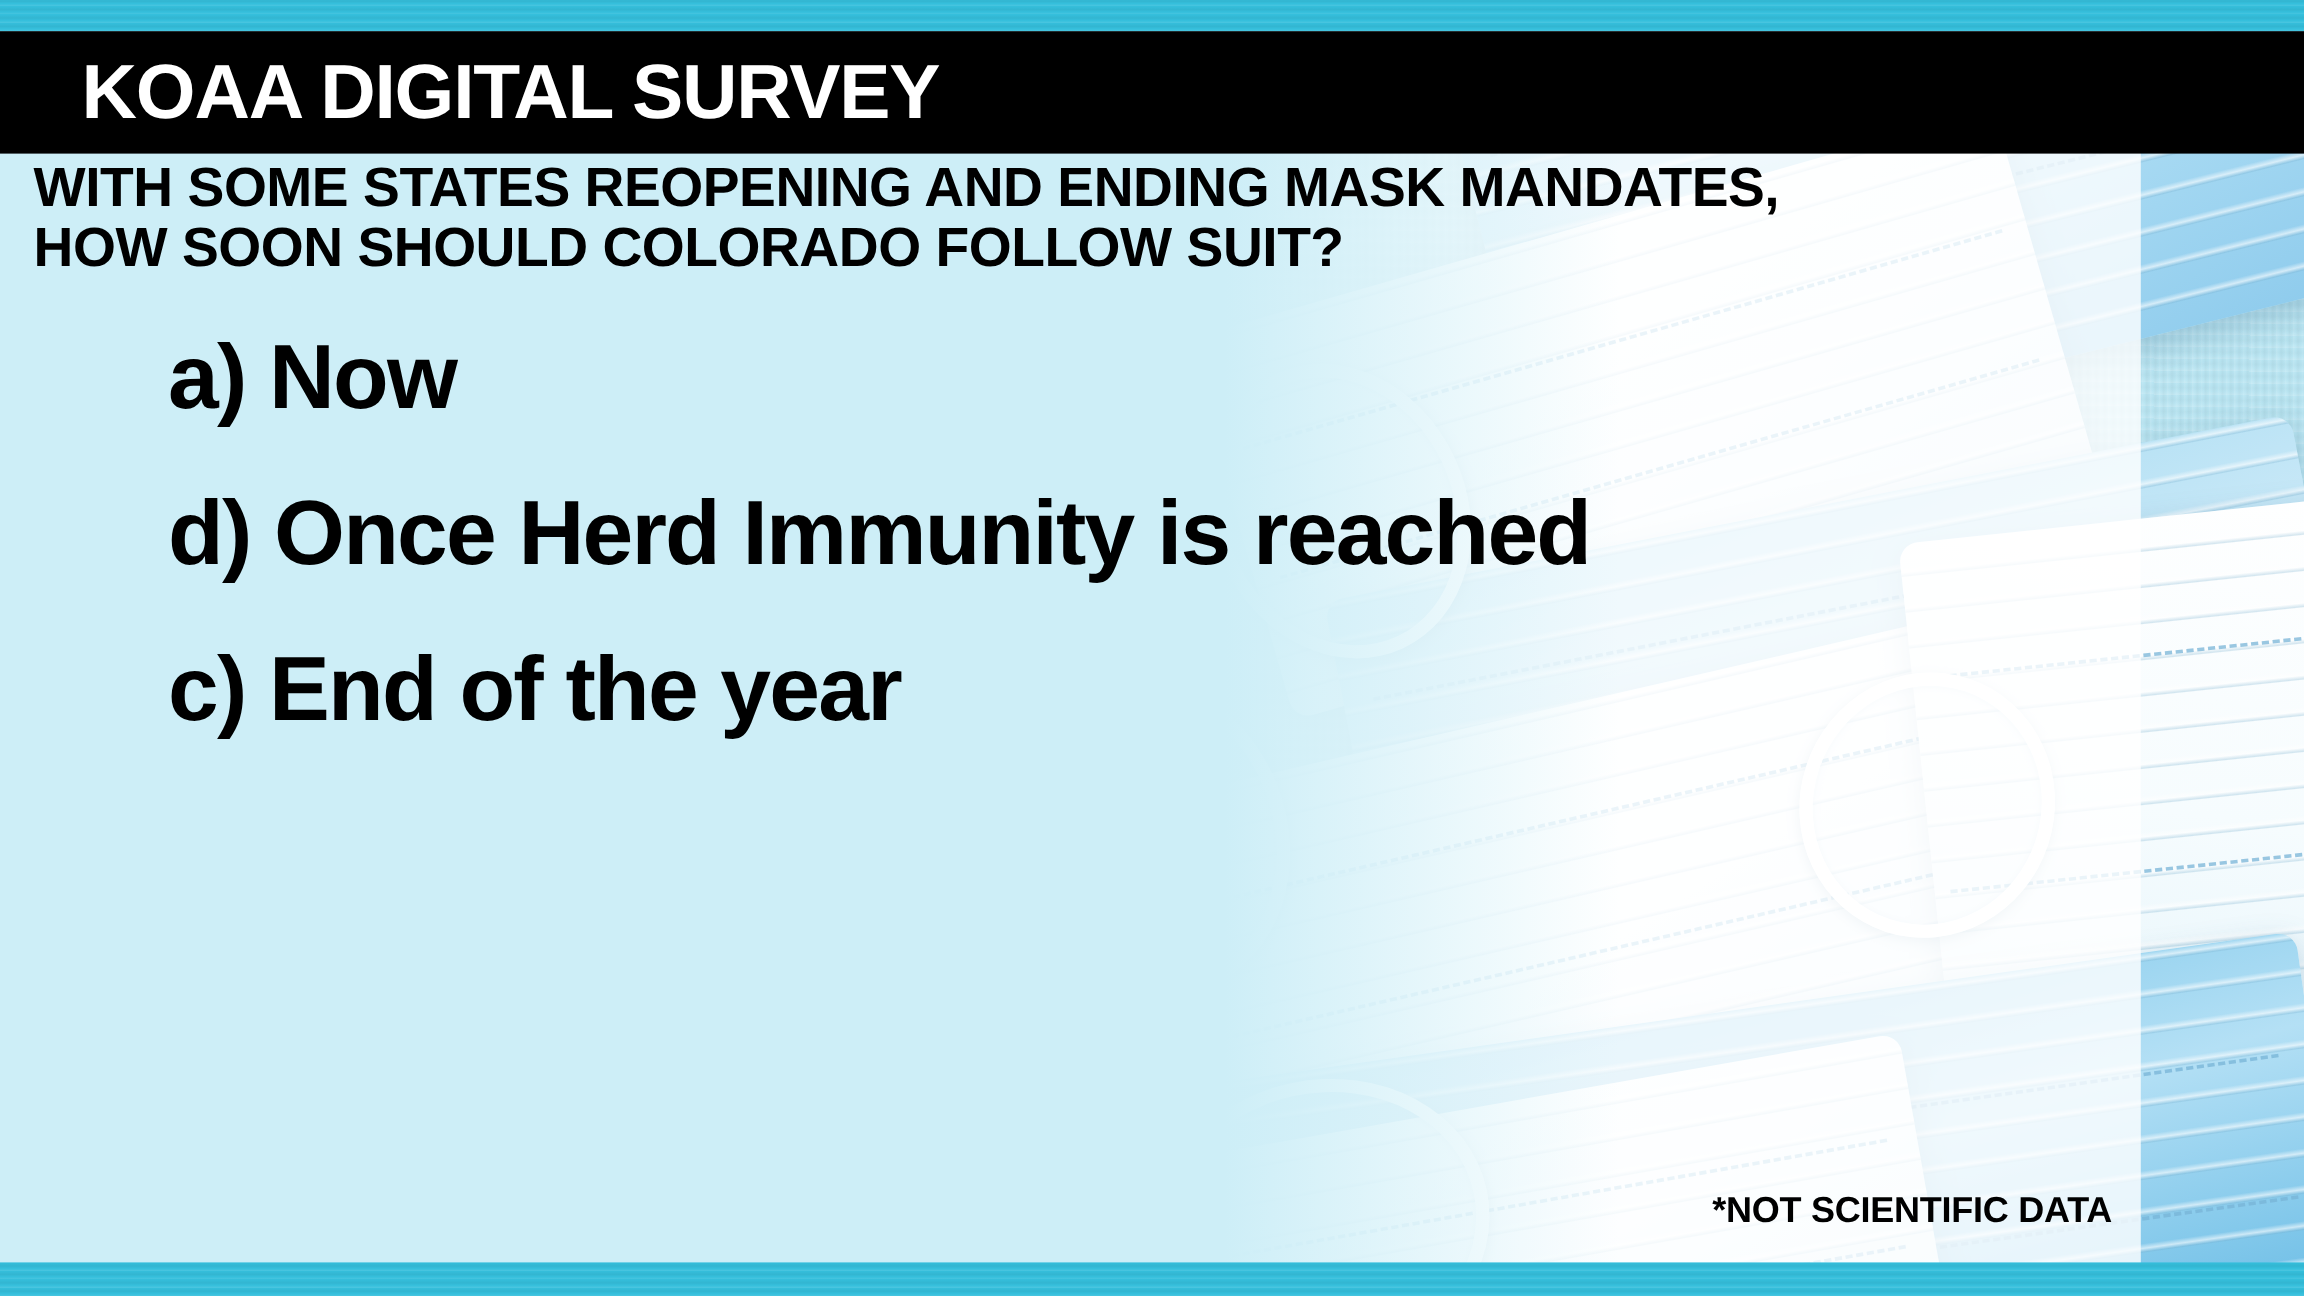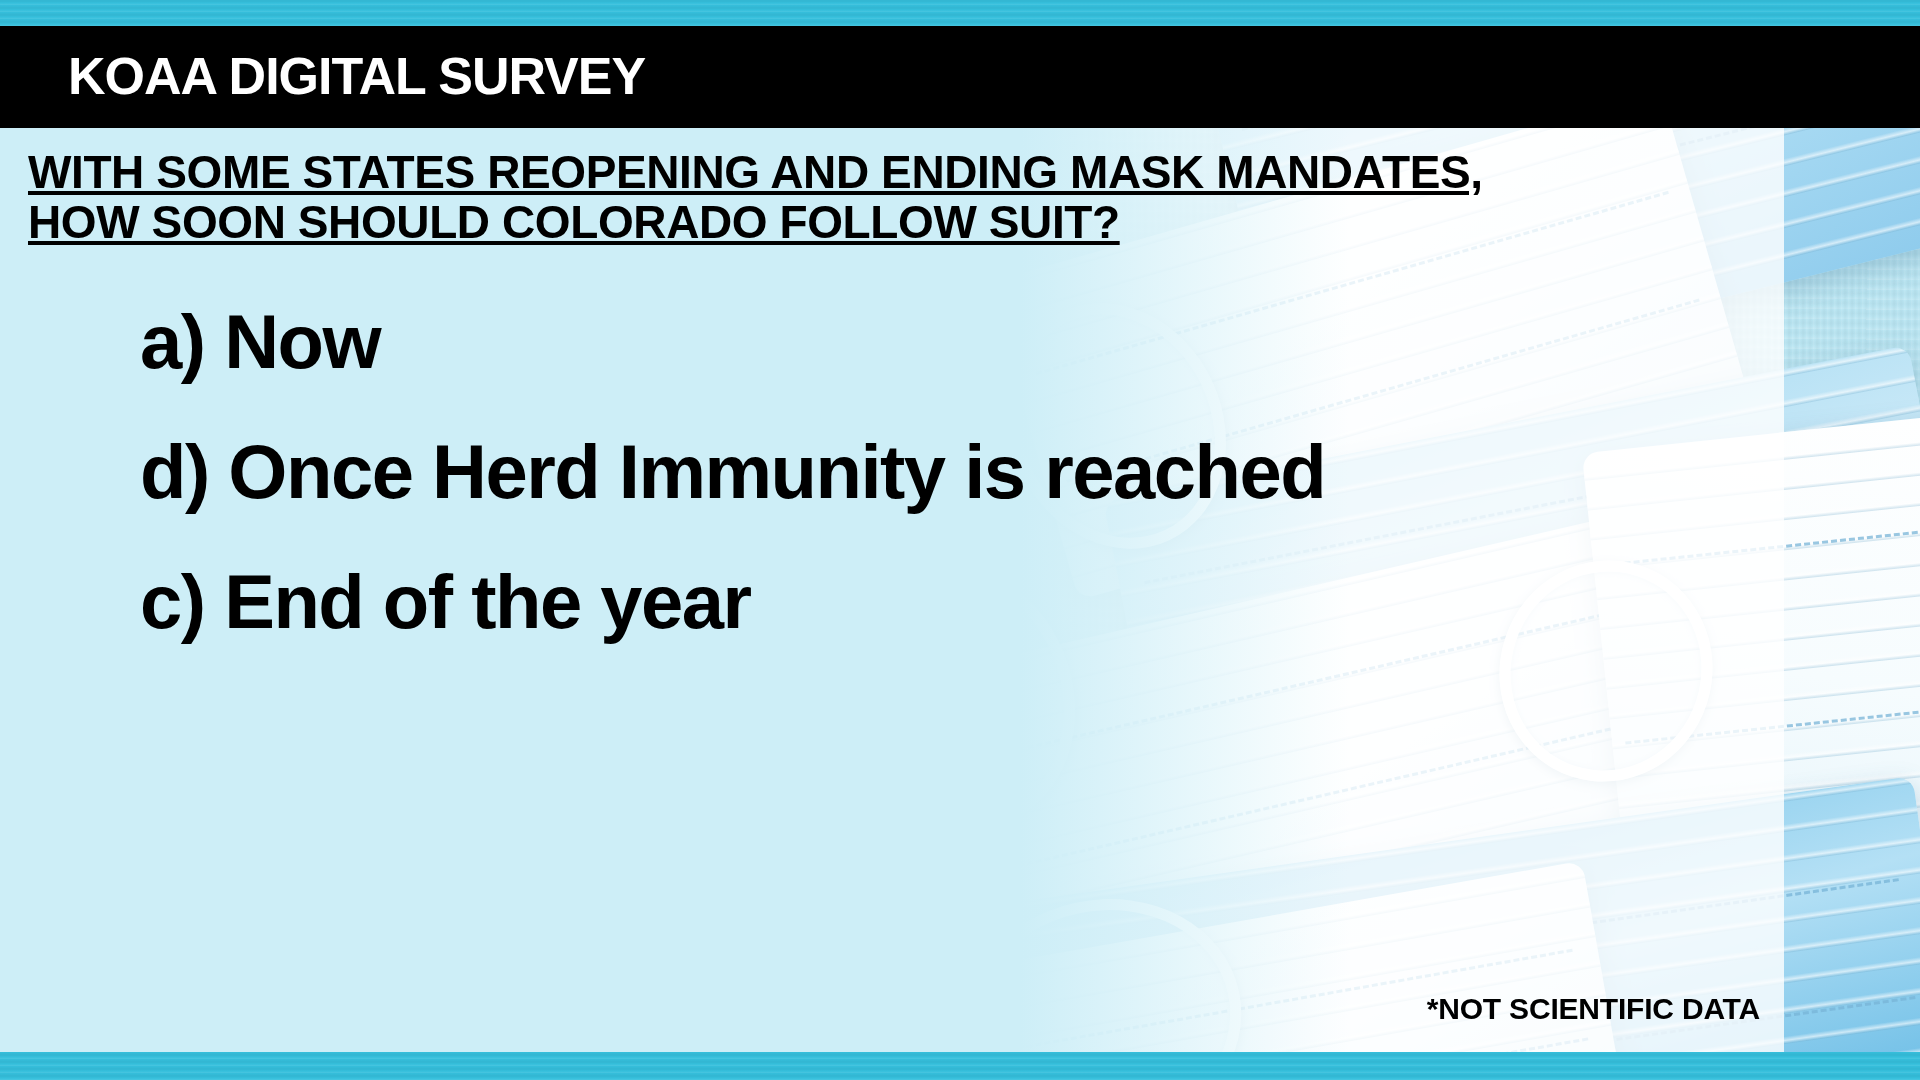--- a/index.html
+++ b/index.html
@@ -167,48 +167,47 @@
     width: 1920px;
     height: 102px;
     background: #000000;
   }
   #title {
     position: absolute;
     left: 68px;
     top: 50%;
     transform: translateY(-50%);
     color: #ffffff;
-    font-size: 52px;
+    font-size: 64px;
     line-height: 0.95;
     font-weight: 700;
     letter-spacing: -1px;
     white-space: nowrap;
     font-stretch: condensed;
   }
 
   
   #question {
     position: absolute;
     left: 28px;
-    top: 148px;
+    top: 132px;
     width: 1480px;
     color: #000000;
     font-size: 46px;
     line-height: 1.08;
     font-weight: 700;
     letter-spacing: -0.4px;
     font-stretch: condensed;
-    text-decoration: underline;
   }
 
   
   #options {
     position: absolute;
     left: 140px;
-    top: 277px;
+    top: 250px;
     width: 1620px;
   }
   .option {
     color: #000000;
     font-size: 76px;
     line-height: 1;
     font-weight: 700;
     letter-spacing: -1.5px;
     height: 130px;
     display: flex;

